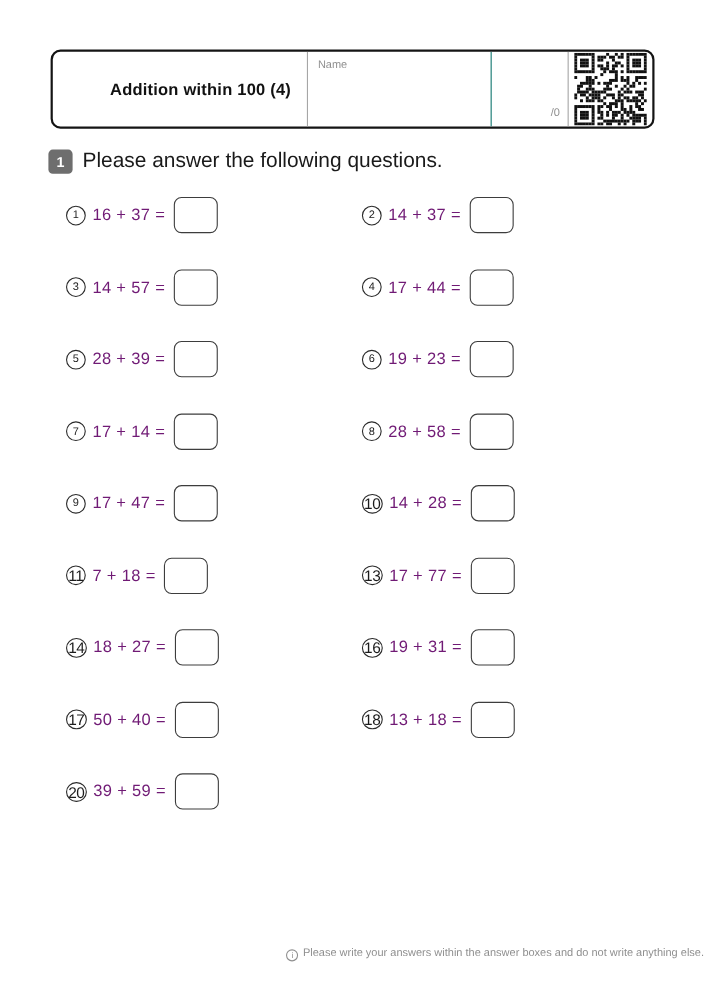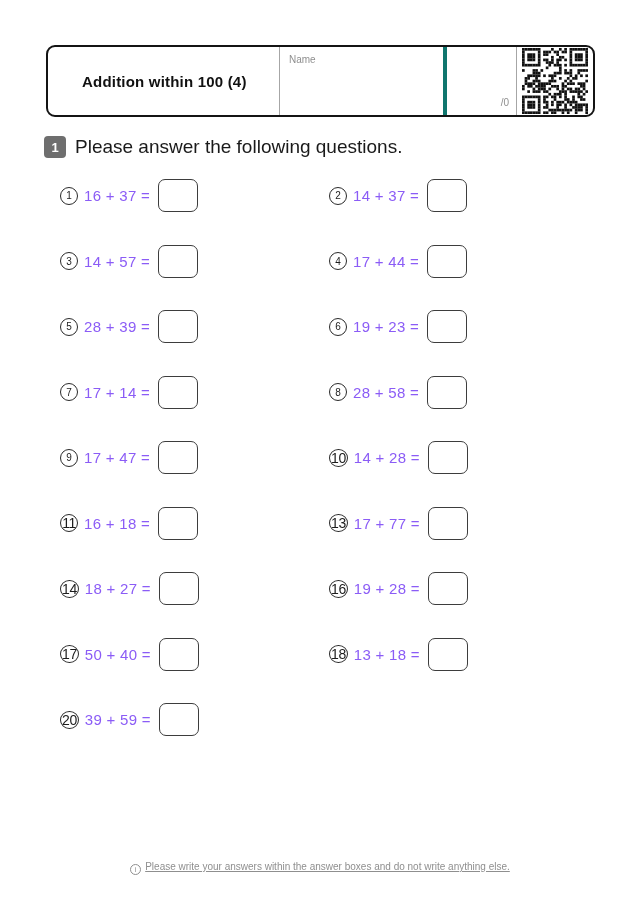--- a/index.html
+++ b/index.html
@@ -12,25 +12,25 @@
 
   
   .header-box {
     position:absolute; left:46px; top:45px; width:549px; height:72px;
     border:2px solid #141414; border-radius:9px;
     display:flex; overflow:hidden; background:#fff;
   }
   .hcell { height:100%; }
   .cell-title {
     width:232px; border-right:1px solid #a6a6a6;
-    display:flex; align-items:center; padding-left:34px;
+    display:flex; align-items:center; padding-left:52px;
   }
   .title { font-size:15px; font-weight:bold; letter-spacing:0.2px; color:#111; }
   .cell-name {
-    width:167px; border-right:4px solid #0f766e; position:relative;
+    width:167px; border-right:1px solid #0f766e; position:relative;
   }
   .name-label {
     position:absolute; top:7px; left:9px;
     font-size:10px; color:#8f8f8f;
   }
   .cell-score {
     width:70px; border-right:1px solid #a6a6a6; position:relative;
   }
   .score-label {
     position:absolute; bottom:7px; right:7px;
@@ -65,32 +65,32 @@
     display:flex; align-items:center; height:35px;
   }
   .pnum {
     flex:0 0 auto; min-width:18px; height:18px; padding:0 1px;
     border:1px solid #2a2a2a; border-radius:50%;
     display:flex; align-items:center; justify-content:center;
     font-size:10px; color:#1c1c1c; margin-right:6px;
   }
   .pnum.two-digit { font-size:14px; letter-spacing:-0.4px; }
   .pexpr {
-    font-size:15px; color:#8b5cf6; white-space:pre; margin-right:8px;
+    font-size:15px; color:#701a75; white-space:pre; margin-right:8px;
     letter-spacing:0.3px;
   }
   .answer-box {
     width:40px; height:33px; background:#fff;
     border:1.6px solid #3d3d3d; border-radius:7px;
   }
 
   
   .footer {
     position:absolute; left:0; right:0; top:861px;
-    text-align:center; font-size:10px; color:#8f8f8f;text-decoration:underline;
+    text-align:right; font-size:10px; color:#8f8f8f;
   }
   .info-icon {
     display:inline-flex; align-items:center; justify-content:center;
     width:11px; height:11px; border:1px solid #8f8f8f; border-radius:50%;
     font-size:7.5px; font-style:normal; margin-right:4px;
     vertical-align:-2px; line-height:1;
   }
 </style>
 </head>
 <body>
@@ -488,41 +488,41 @@
   </div>
 
   <div class="problem">
     <span class="pnum two-digit">10</span>
     <span class="pexpr">14 + 28 =</span>
     <span class="answer-box"></span>
   </div>
 
   <div class="problem">
     <span class="pnum two-digit">11</span>
-    <span class="pexpr">16 + 18 =</span>
+    <span class="pexpr">7 + 18 =</span>
     <span class="answer-box"></span>
   </div>
 
 
   <div class="problem">
     <span class="pnum two-digit">13</span>
     <span class="pexpr">17 + 77 =</span>
     <span class="answer-box"></span>
   </div>
 
   <div class="problem">
     <span class="pnum two-digit">14</span>
     <span class="pexpr">18 + 27 =</span>
     <span class="answer-box"></span>
   </div>
 
 
   <div class="problem">
     <span class="pnum two-digit">16</span>
-    <span class="pexpr">19 + 28 =</span>
+    <span class="pexpr">19 + 31 =</span>
     <span class="answer-box"></span>
   </div>
 
   <div class="problem">
     <span class="pnum two-digit">17</span>
     <span class="pexpr">50 + 40 =</span>
     <span class="answer-box"></span>
   </div>
 
   <div class="problem">

